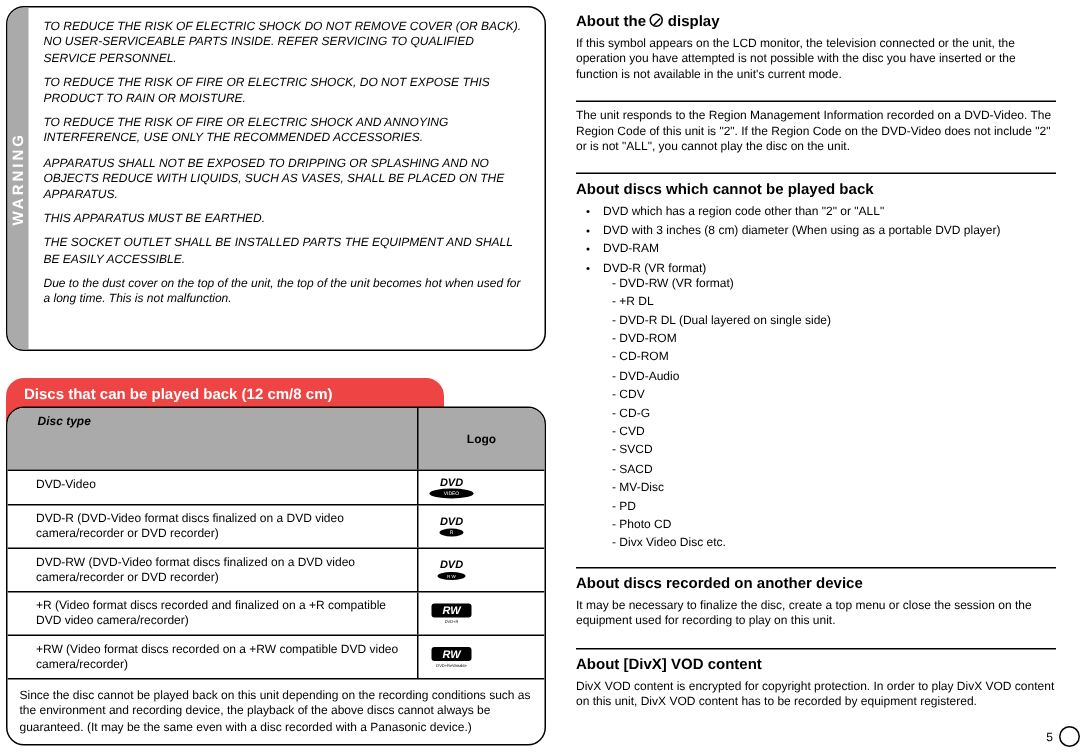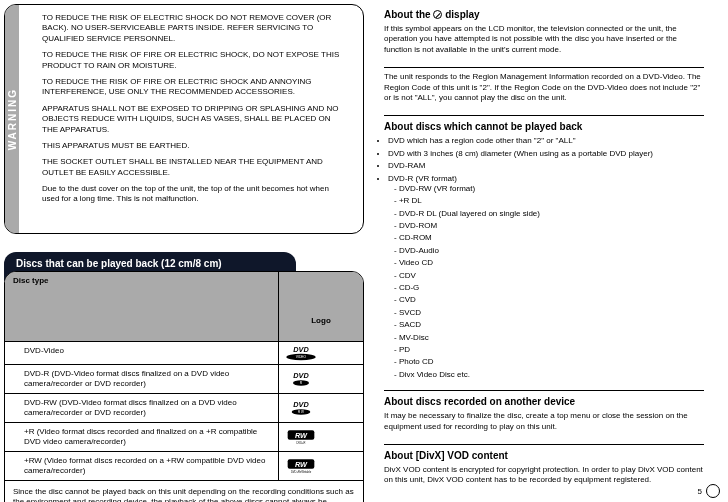--- a/index.html
+++ b/index.html
@@ -35,51 +35,52 @@
   }
   .warn-stripe span {
     writing-mode: vertical-rl;
     transform: rotate(180deg);
     font-weight: bold;
     font-size: 10px;
     color: #fff;
     letter-spacing: 2px;
   }
   .warn-body {
-    padding: 8px 23px;
+    padding: 8px 10px;
     flex: 1;
     line-height: 1.3;
+    font-style: italic;
   }
   .warn-body p { margin-bottom: 6px; }
 
   
   .discs-wrap { }
   .discs-title {
-    background: #0f172a;
+    background: #ef4444;
     color: #fff;
     font-weight: bold;
     font-size: 10px;
     border-radius: 12px 12px 0 0;
     padding: 6px 12px 12px 12px;
     width: 292px;
   }
   .discs-table {
     border: 1px solid #000;
     border-radius: 12px;
     overflow: hidden;
     background: #fff;
     margin-top: -10px;
   }
   .dt-head {
     display: flex;
     background: #aaa;
     font-weight: bold;
   }
-  .dt-head .c1 { flex: 1; padding: 4px 8px; border-right: 1px solid #000; }
-  .dt-head .c2 { width: 84px; padding: 16px 6px; text-align: center; margin-top: 28px; }
+  .dt-head .c1 { flex: 1; padding: 4px 20px; border-right: 1px solid #000; font-style: italic; }
+  .dt-head .c2 { width: 84px; padding: 16px 6px; text-align: center; }
   .dt-row {
     display: flex;
     border-top: 1px solid #000;
   }
   .dt-row .c1 { flex: 1; padding: 4px 8px; border-right: 1px solid #000; line-height: 1.25; margin-left: 11px; }
   .dt-row .c2 { width: 84px; display:flex; align-items:center; padding: 2px; }
   .dt-foot {
     border-top: 1px solid #000;
     padding: 6px 8px;
     line-height: 1.3;
@@ -105,21 +106,21 @@
     vertical-align:-1px;
   }
   .inline-icon::after {
     content:"";
     position:absolute;
     left:1px; top:4px;
     width:6px; height:0;
     border-top:1px solid #000;
     transform: rotate(-45deg);
   }
-  .bullet li { margin-left: 4px; list-style: disc; margin-bottom: 2px; }
+  .bullet li { margin-left: 18px; list-style: disc; margin-bottom: 2px; }
   .bullet li.sub { list-style: none; margin-left: 12px; text-indent: -6px; }
   .bullet li.sub::before { content: "- "; }
 
   
   .page-num {
     position:absolute;
     right: 8px;
     bottom: 4px;
     display:flex;
     align-items:center;
@@ -138,21 +139,21 @@
     <div class="warn-box">
       <div class="warn-stripe">
         <span>WARNING</span>
       </div>
       <div class="warn-body">
         <p>TO REDUCE THE RISK OF ELECTRIC SHOCK DO NOT REMOVE COVER (OR BACK). NO USER-SERVICEABLE PARTS INSIDE. REFER SERVICING TO QUALIFIED SERVICE PERSONNEL.</p>
         <p>TO REDUCE THE RISK OF FIRE OR ELECTRIC SHOCK, DO NOT EXPOSE THIS PRODUCT TO RAIN OR MOISTURE.</p>
         <p>TO REDUCE THE RISK OF FIRE OR ELECTRIC SHOCK AND ANNOYING INTERFERENCE, USE ONLY THE RECOMMENDED ACCESSORIES.</p>
         <p>APPARATUS SHALL NOT BE EXPOSED TO DRIPPING OR SPLASHING AND NO OBJECTS REDUCE WITH LIQUIDS, SUCH AS VASES, SHALL BE PLACED ON THE APPARATUS.</p>
         <p>THIS APPARATUS MUST BE EARTHED.</p>
-        <p>THE SOCKET OUTLET SHALL BE INSTALLED NEAR THE EQUIPMENT AND OUTLET BE EASILY ACCESSIBLE.</p>
+        <p>THE SOCKET OUTLET SHALL BE INSTALLED PARTS THE EQUIPMENT AND SHALL BE EASILY ACCESSIBLE.</p>
         <p>Due to the dust cover on the top of the unit, the top of the unit becomes hot when used for a long time. This is not malfunction.</p>
       </div>
     </div>
 
     <div class="discs-wrap">
       <div class="discs-title">Discs that can be played back (12 cm/8 cm)</div>
       <div class="discs-table">
         <div class="dt-head">
           <div class="c1">Disc type</div>
           <div class="c2">Logo</div>
@@ -239,21 +240,20 @@
         <li>DVD-RAM</li>
         <li>
           <span>DVD-R (VR format)</span>
           <ul style="list-style:none; margin-left:0;">
             <li class="sub">DVD-RW (VR format)</li>
             <li class="sub">+R DL</li>
             <li class="sub">DVD-R DL (Dual layered on single side)</li>
             <li class="sub">DVD-ROM</li>
             <li class="sub">CD-ROM</li>
             <li class="sub">DVD-Audio</li>
-            <li class="sub">Video CD</li>
             <li class="sub">CDV</li>
             <li class="sub">CD-G</li>
             <li class="sub">CVD</li>
             <li class="sub">SVCD</li>
             <li class="sub">SACD</li>
             <li class="sub">MV-Disc</li>
             <li class="sub">PD</li>
             <li class="sub">Photo CD</li>
             <li class="sub">Divx Video Disc etc.</li>
           </ul>

